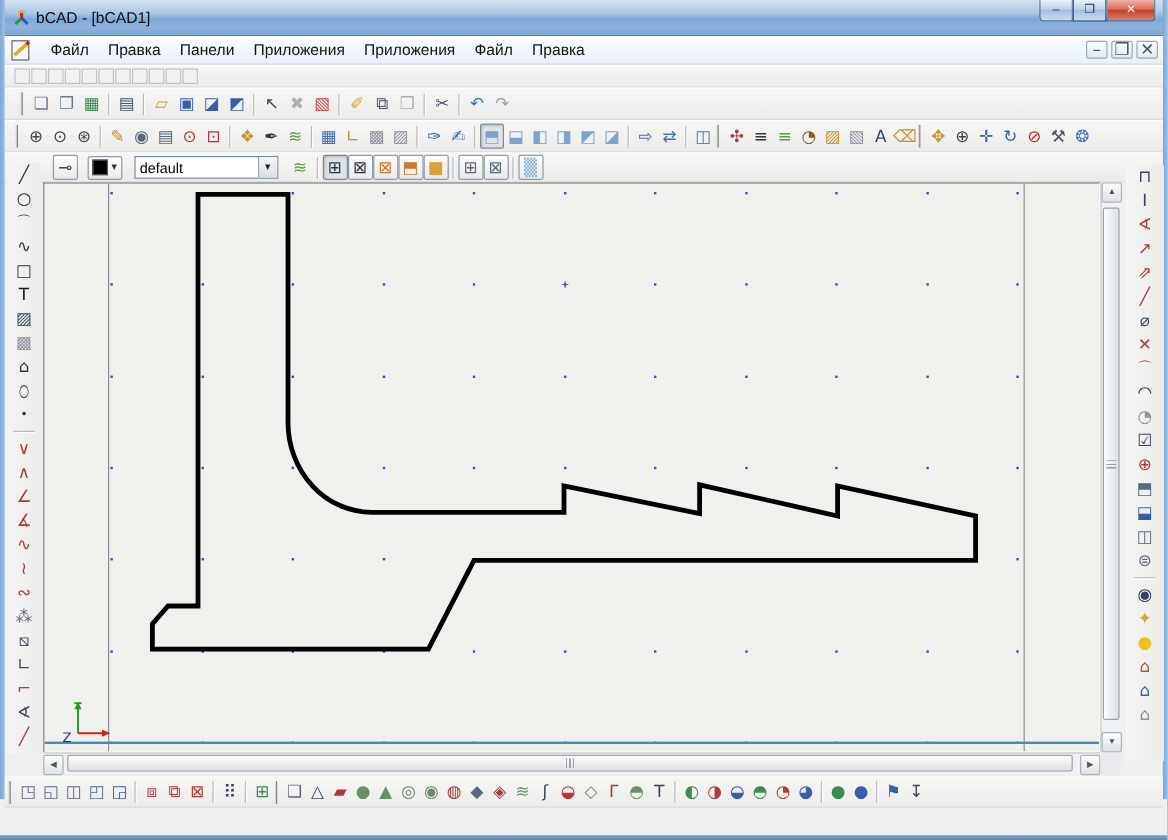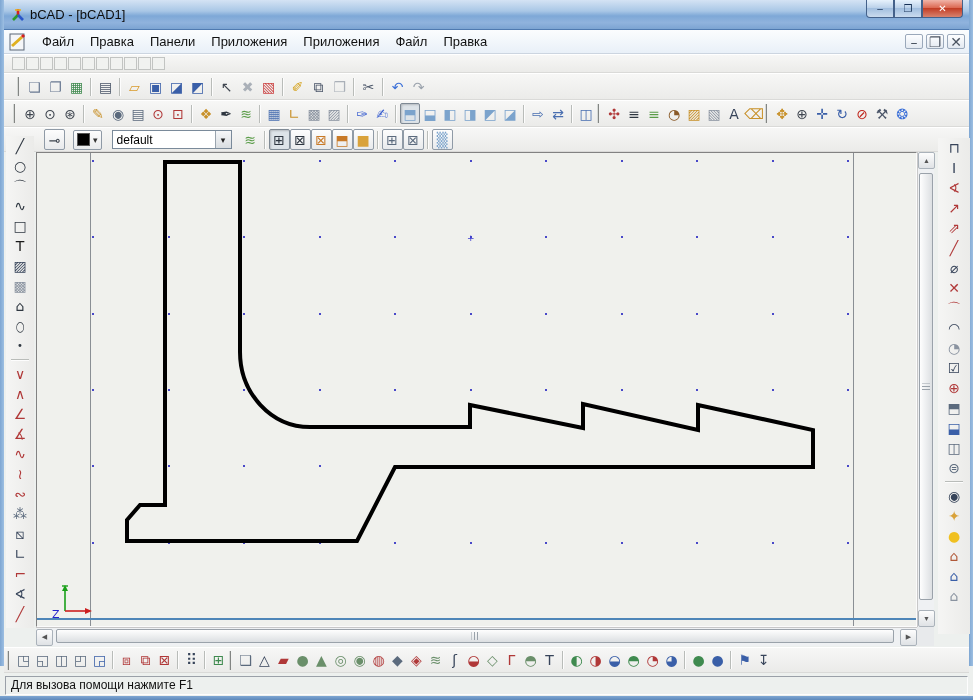--- a/index.html
+++ b/index.html
@@ -797,17 +797,14 @@
       </div>
       <div class="vsep"></div>
       <div class="tbtn">
         <span class="gl" style="color: rgb(58, 95, 168);">⚑</span>
       </div>
       <div class="tbtn">
         <span class="gl" style="color: rgb(55, 68, 90);">↧</span>
       </div>
     </div>
 
-  <div class="statusbar">
-    <div class="status-field">Для вызова помощи нажмите F1</div>
-  </div>
 
 </div>
 
 </body></html>

